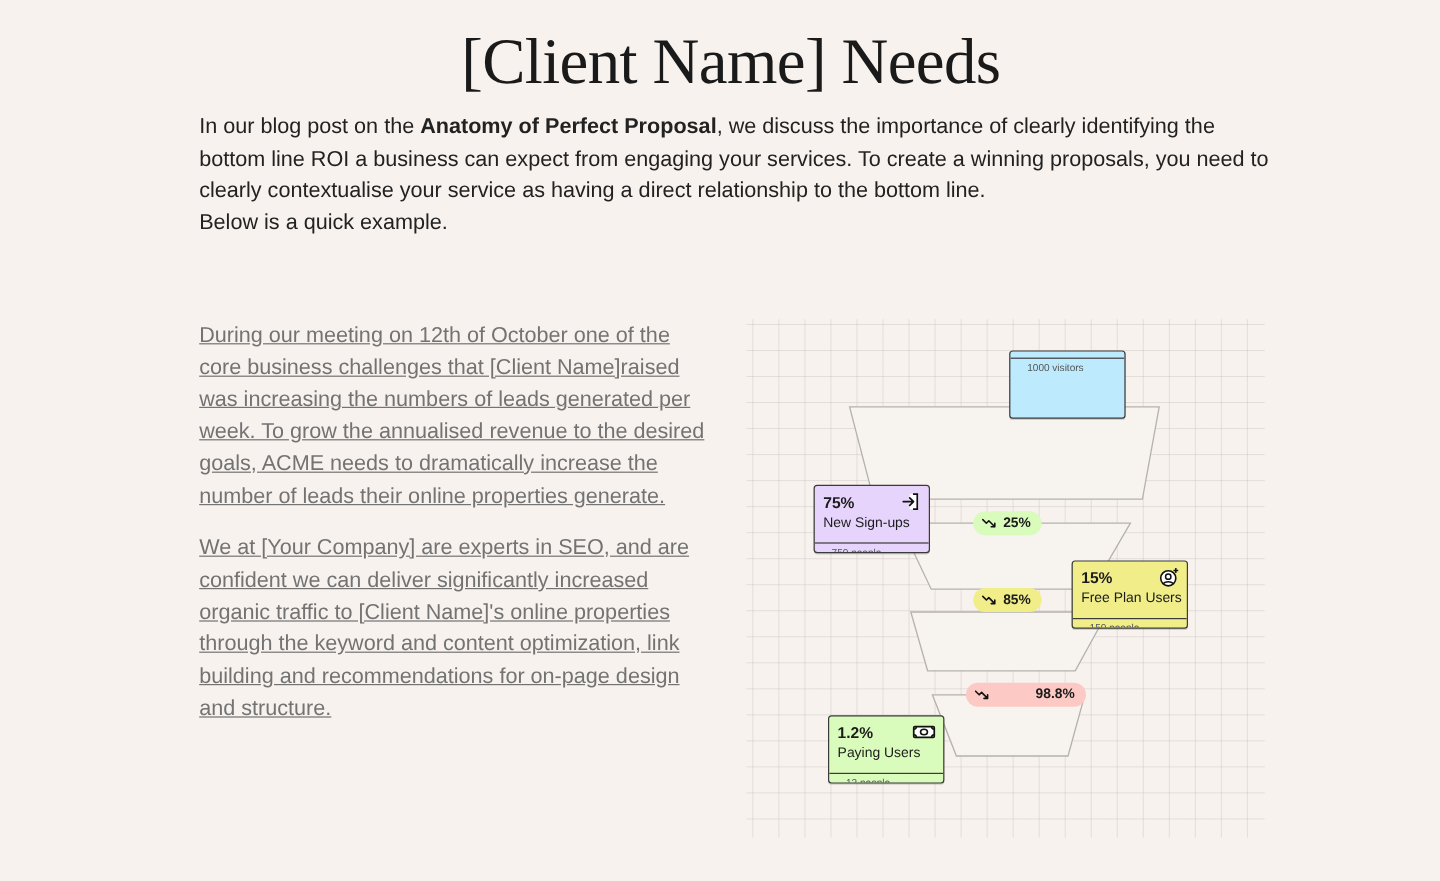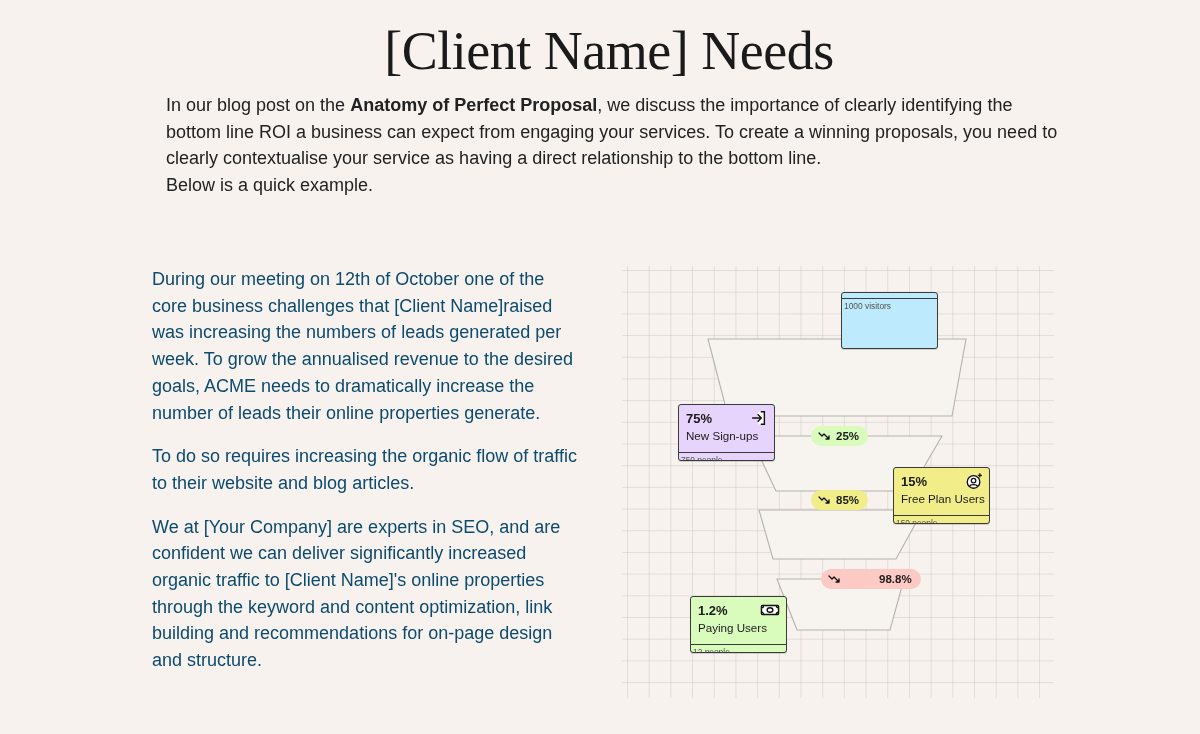--- a/index.html
+++ b/index.html
@@ -17,22 +17,22 @@
     font-size: 54px; line-height: 66px; color: #1a1a1a;
     letter-spacing: -0.5px;
   }
   .intro {
     position: absolute; left: 166px; top: 92px; width: 900px;
     font-size: 18px; line-height: 26.6px; color: #222;
   }
   .intro p { margin: 0; }
   .intro b { font-weight: bold; }
   .body-text {
-    position: absolute; left: 152px; top: 266px; width: 430px;
-    font-size: 18px; line-height: 26.7px; color: #0c4a6e;
+    position: absolute; left: 166px; top: 266px; width: 430px;
+    font-size: 18px; line-height: 26.7px; color: #737373; text-decoration: underline;
   }
   .body-text p { margin: 0 0 17px 0; }
 
   .diagram {
     position: absolute; left: 622px; top: 266px; width: 432px; height: 432px;
   }
   .grid {
     position: absolute; left: 0; top: 0; width: 432px; height: 432px;
     background-image:
       linear-gradient(to right, rgba(200,195,190,0.45) 1px, transparent 1px),
@@ -45,21 +45,21 @@
   .card {
     position: absolute; border: 1.3px solid #3a3a3a; border-radius: 3px;
     box-sizing: border-box; overflow: hidden;
     box-shadow: 0 1px 0 rgba(0,0,0,0.15);
   }
   .card .top { padding: 6px 7px 0 7px; position: relative; height: 36px; }
   .card .pct { font-weight: bold; font-size: 13px; line-height: 15px; }
   .card .lbl { font-size: 11.6px; line-height: 16px; margin-top: 2px; white-space: nowrap; }
   .card .foot {
     border-top: 1.3px solid #3a3a3a; margin-top: 5px;
-    font-size: 8.4px; color: #555; padding: 2px 7px 0 2px; height: 14px;
+    font-size: 8.4px; color: #555; padding: 2px 7px 0 14px; height: 14px;
     box-sizing: border-box; line-height: 10px;
   }
   .card .icon { position: absolute; right: 6px; top: 4px; width: 18px; height: 18px; }
 
   .pill {
     position: absolute; height: 20px; border-radius: 10px;
     font-size: 11.5px; font-weight: bold; line-height: 20px;
     padding: 0 9px 0 7px; box-sizing: border-box; white-space: nowrap;
     display: flex; align-items: center; gap: 4px;
   }
@@ -70,21 +70,20 @@
 
 <div class="title">[Client Name] Needs</div>
 
 <div class="intro">
   <p><span>In our blog post on the </span><b>Anatomy of Perfect Proposal</b><span>, we discuss the importance of clearly identifying the bottom line ROI a business can expect from engaging your services. To create a winning proposals, you need to clearly contextualise your service as having a direct relationship to the bottom line.</span></p>
   <p>Below is a quick example.</p>
 </div>
 
 <div class="body-text">
   <p>During our meeting on 12th of October one of the core business challenges that [Client Name]raised was increasing the numbers of leads generated per week. To grow the annualised revenue to the desired goals, ACME needs to dramatically increase the number of leads their online properties generate.</p>
-  <p>To do so requires increasing the organic flow of traffic to their website and blog articles.</p>
   <p>We at [Your Company] are experts in SEO, and are confident we can deliver significantly increased organic traffic to [Client Name]'s online properties through the keyword and content optimization, link building and recommendations for on-page design and structure.</p>
 </div>
 
 <div class="diagram">
   <div class="grid"></div>
   <svg class="funnel" width="432" height="432" viewBox="0 0 432 432">
     <g fill="#f7f3ef" stroke="#b5b2ae" stroke-width="1.1">
       <path d="M86 73 L344 73 L330 150 L106 150 Z"></path>
       <path d="M128 170 L320 170 L288 225 L154 225 Z"></path>
       <path d="M137 244 L301 244 L274 293 L151 293 Z"></path>
@@ -141,19 +140,19 @@
         <path d="M1 2 L4 5 L6 3 L11 8 M8 8 H11 V5" fill="none" stroke="#111" stroke-width="1.3" stroke-linecap="round" stroke-linejoin="round"></path>
       </svg>
     <span>25%</span>
   </div>
   <div class="pill" style="left:189px; top:224px; background:#f1ee8a;">
     <svg viewBox="0 0 14 10">
         <path d="M1 2 L4 5 L6 3 L11 8 M8 8 H11 V5" fill="none" stroke="#111" stroke-width="1.3" stroke-linecap="round" stroke-linejoin="round"></path>
       </svg>
     <span>85%</span>
   </div>
-  <div class="pill" style="left:199px; top:303px; background:#fcc9c4;gap:37px;">
+  <div class="pill" style="left:183px; top:303px; background:#fcc9c4;gap:37px;">
     <svg viewBox="0 0 14 10">
         <path d="M1 2 L4 5 L6 3 L11 8 M8 8 H11 V5" fill="none" stroke="#111" stroke-width="1.3" stroke-linecap="round" stroke-linejoin="round"></path>
       </svg>
     <span>98.8%</span>
   </div>
 </div>
 
 </body></html>

